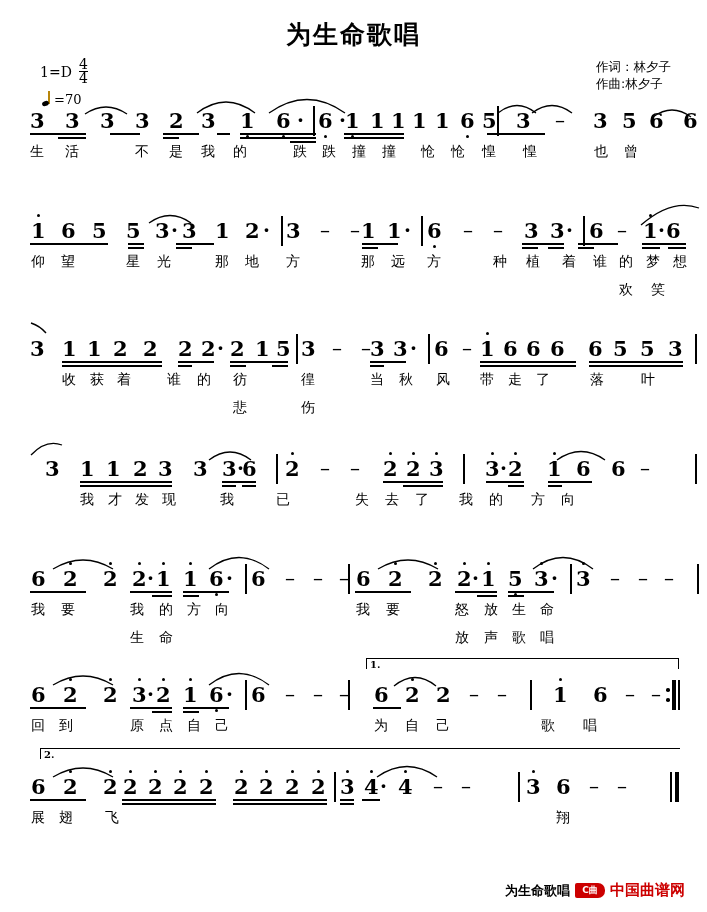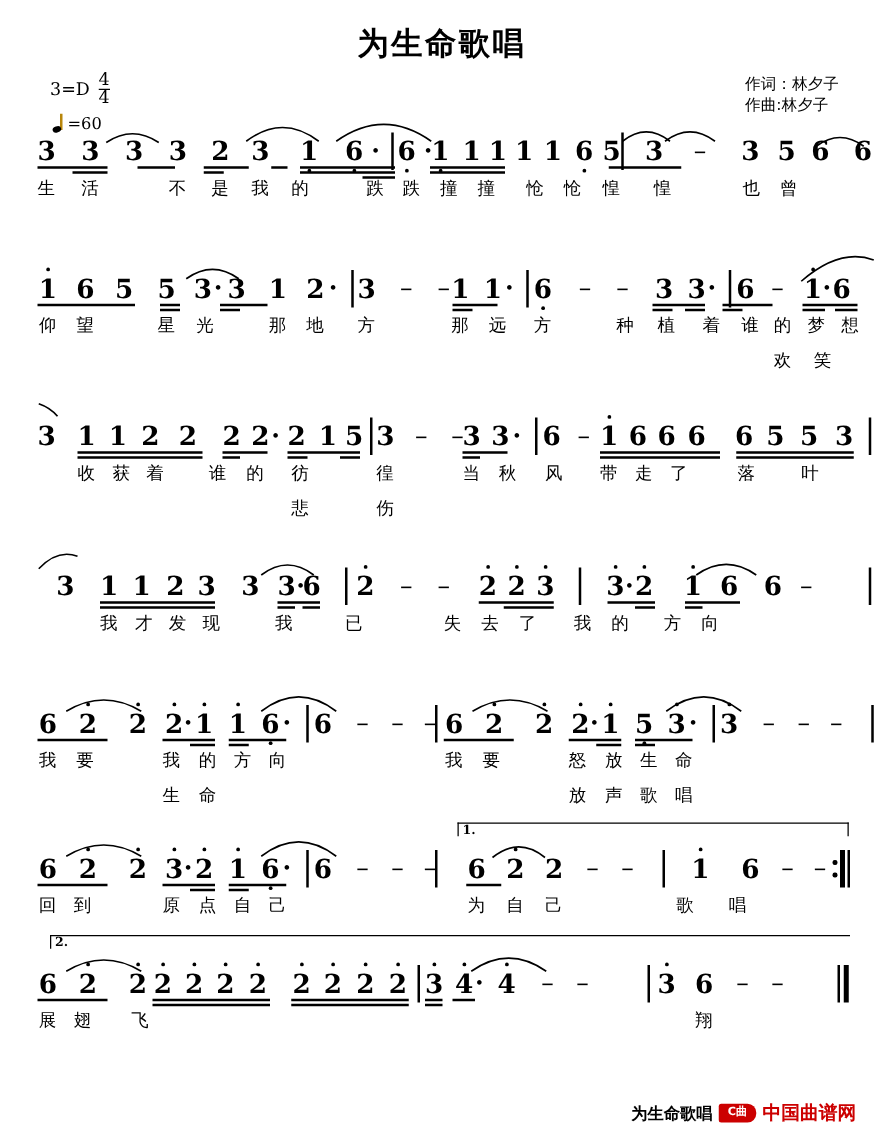--- a/index.html
+++ b/index.html
@@ -223,32 +223,32 @@
 
 <div id="sheet-title">为生命歌唱</div>
 
 <div id="credits">
   <div>作词：林夕子</div>
   <div>作曲:林夕子</div>
 </div>
 
 <div id="meta">
   <div class="keyline">
-    <span class="keysig">3=D</span>
+    <span class="keysig">1=D</span>
     <span class="timesig">
       <span class="num">4</span>
       <span class="den">4</span>
     </span>
   </div>
   <div class="tempo">
     <span class="quarter-note">
       <span class="stem"></span>
         <span class="head"></span>
     </span>
-    <span>=60</span>
+    <span>=70</span>
   </div>
 </div>
 
 <div id="music">
 
   <div class="system">
     <div class="noterow">
 
       <div class="beam" style="left:30px; top:37px; width:56px;"></div>
       <div class="beam" style="left:58px; top:41px; width:28px;"></div>

